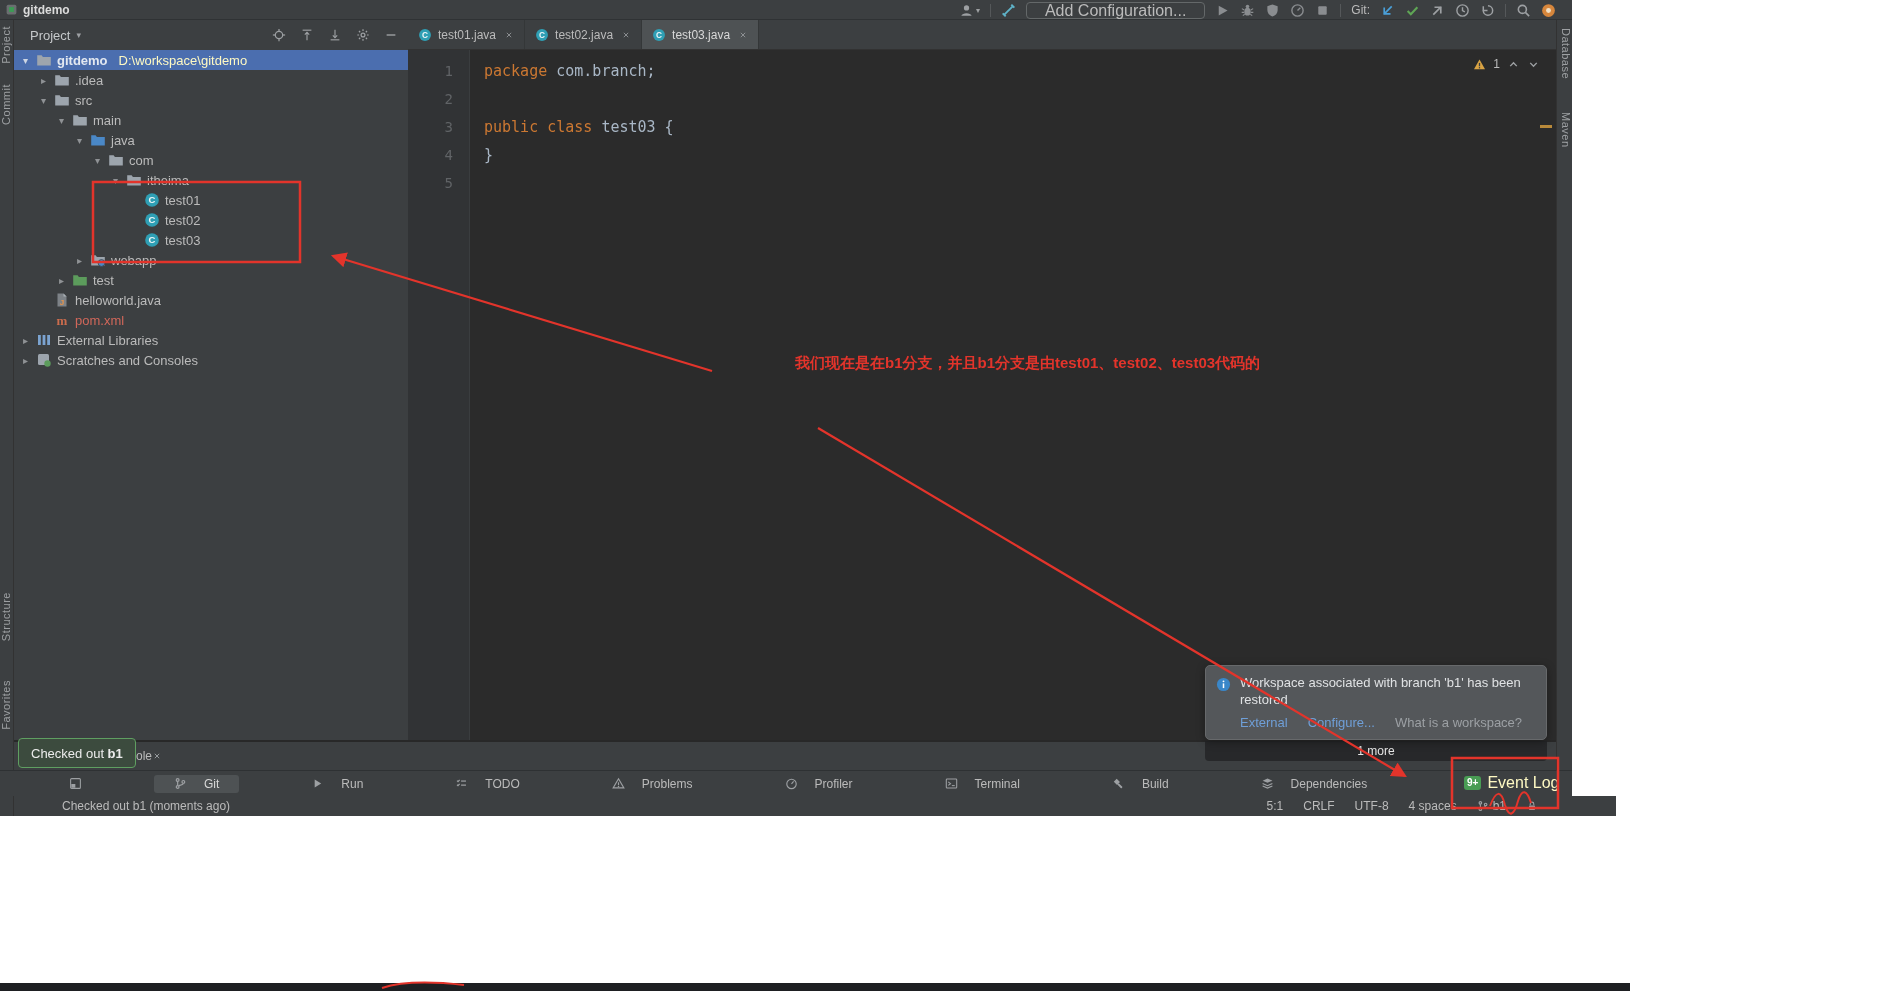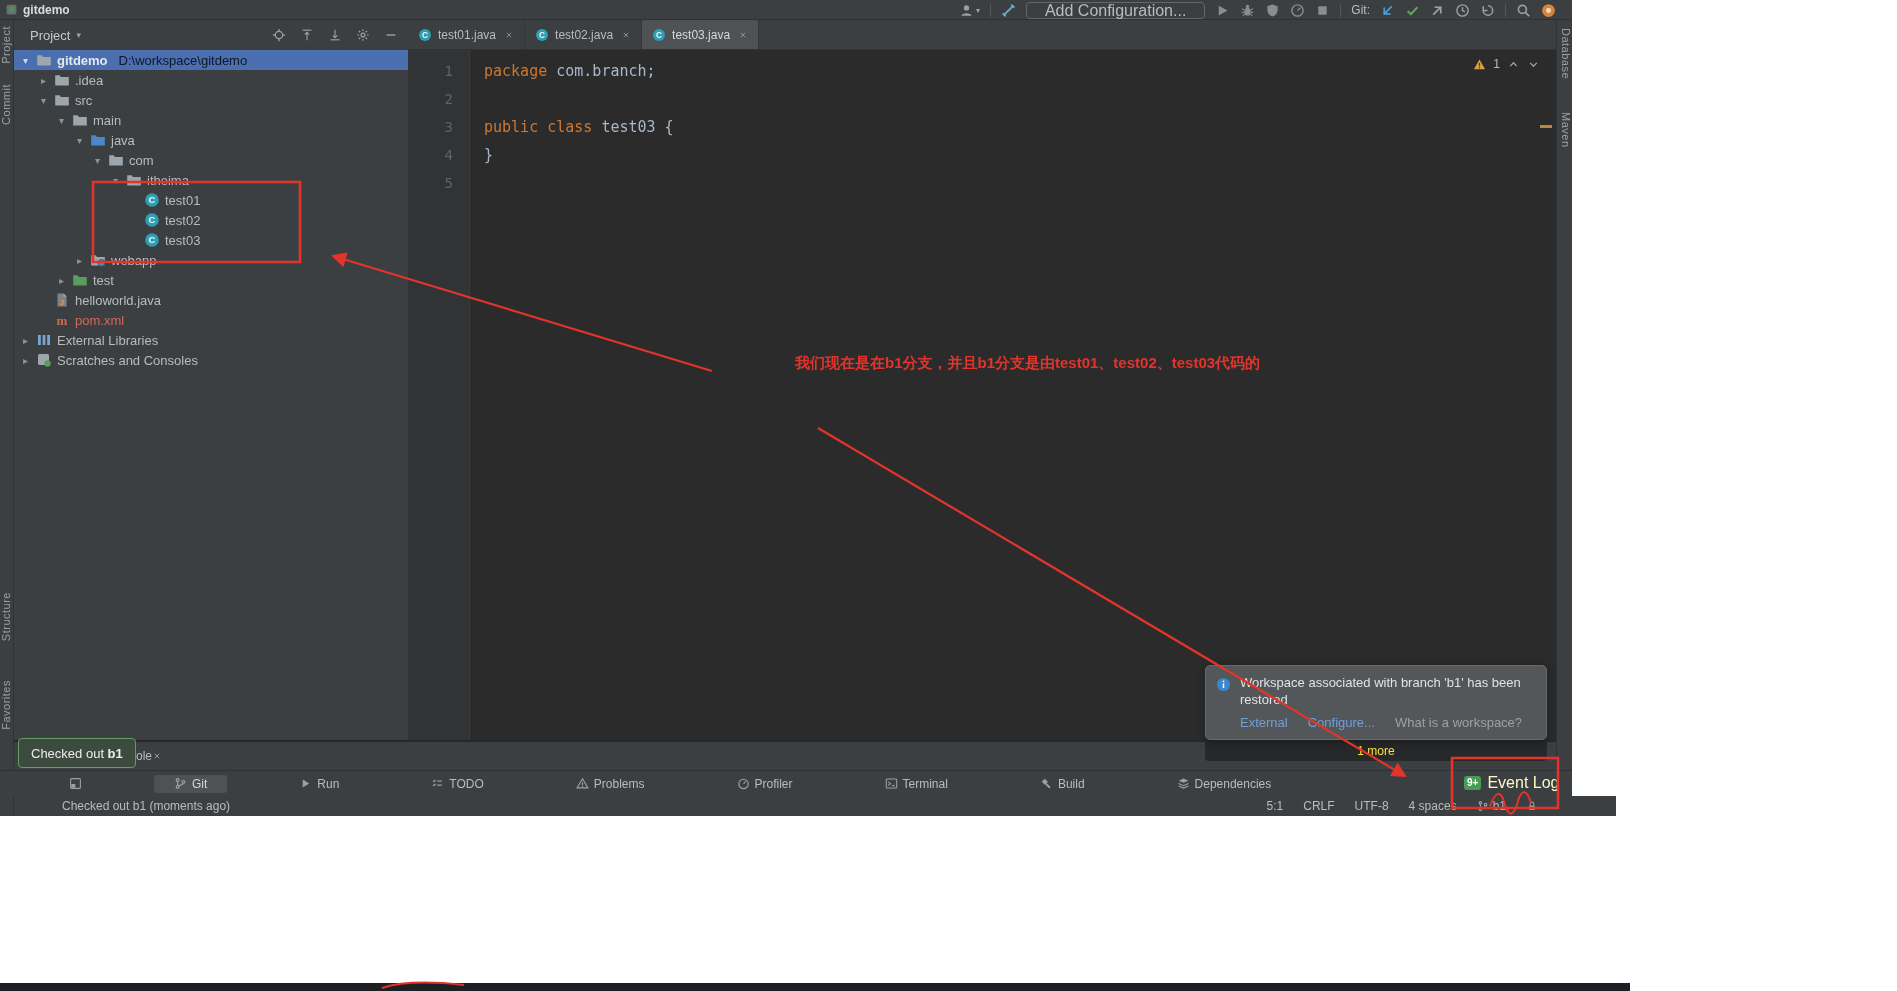--- a/index.html
+++ b/index.html
@@ -40,57 +40,57 @@
 .vl-up{writing-mode:vertical-rl;transform:rotate(180deg);}
 
 #tree{position:absolute;left:14px;top:50px;width:394px;height:690px;background:#3c3f41;overflow:hidden;}
 .tree-row{display:flex;align-items:center;height:20px;gap:5px;white-space:nowrap;color:#bbb;font-size:13px;}
 .tree-row.selected{background:#4b6eaf;color:#e2e8f0;}
 .tree-row .chev{width:11px;font-size:10px;color:#8f9295;text-align:center;flex:0 0 auto;}
 .tree-row.selected .chev{color:#cdd6e4;}
 .tree-row .icon{width:16px;height:16px;}
 .tree-row .label.bold{font-weight:bold;}
 .tree-row .hint{color:#8a8f94;margin-left:6px;}
-.tree-row.selected .hint{color:#0f172a;}
+.tree-row.selected .hint{color:#fef9c3;}
 
 #editor{position:absolute;left:408px;top:50px;width:1148px;height:690px;background:#2b2b2b;}
 #gutter{position:absolute;left:0;top:0;width:62px;height:100%;background:#313335;border-right:1px solid #3a3d3f;padding-top:7px;}
 .gutter-line{height:28px;line-height:28px;text-align:right;padding-right:16px;color:#606366;font-family:"DejaVu Sans Mono",monospace;font-size:14px;}
 #code{position:absolute;left:62px;top:0;right:22px;padding:7px 0 0 14px;font-family:"DejaVu Sans Mono",monospace;font-size:15px;}
 .code-line{height:28px;line-height:28px;white-space:pre;color:#a9b7c6;}
 .kw{color:#cc7832;}
 .pl{color:#a9b7c6;}
 #editor-actions{position:absolute;right:16px;top:7px;display:flex;align-items:center;gap:7px;}
 #editor-actions .count{color:#bbb;font-size:12px;}
 .stripe-mark{position:absolute;right:4px;top:75px;width:12px;height:3px;background:#b8893a;}
 
 #console-strip{position:absolute;left:14px;top:740px;width:1542px;height:30px;background:#3c3f41;border-top:2px solid #282828;}
 #console-tab{position:absolute;left:122px;top:0;height:100%;display:flex;align-items:center;font-size:12px;color:#bbb;}
 #checkout-tooltip{position:absolute;left:18px;top:738px;height:30px;display:inline-flex;align-items:center;padding:0 12px;background:#3c4b3e;border:1px solid #5f9f61;border-radius:4px;color:#ececec;font-size:13px;z-index:25;white-space:pre;}
 
 #tw-bar{position:absolute;left:0;top:770px;width:1572px;height:26px;background:#3c3f41;border-top:1px solid #2e3133;display:flex;align-items:center;padding-left:5px;}
-.tw-item{display:flex;align-items:center;gap:5px;padding:2px 20px;font-size:12px;color:#bbb;border-radius:3px;margin-right:8px;margin-left:44px;}
+.tw-item{display:flex;align-items:center;gap:17px;padding:2px 20px;font-size:12px;color:#bbb;border-radius:3px;margin-right:8px;margin-left:44px;}
 .tw-item.active{background:#4e5254;color:#d8d8d8;}
 .tw-item .icon{width:13px;height:13px;}
 #event-log{position:absolute;left:1464px;top:772px;height:22px;display:flex;align-items:center;gap:6px;z-index:5;}
 .badge{background:#499c54;color:#fff;font-size:10px;font-weight:bold;border-radius:3px;padding:2px 3px;line-height:1;}
 #event-log .el-label{font-size:16px;color:#fef9c3;}
 
 #status-bar{position:absolute;left:0;top:796px;width:1572px;height:20px;background:#3c3f41;display:flex;align-items:center;padding-left:18px;font-size:12px;color:#bbb;margin-left:44px;}
 #status-right{position:absolute;right:34px;top:796px;height:20px;display:flex;align-items:center;gap:20px;font-size:12px;color:#bbb;z-index:4;}
 .sb-item{display:inline-flex;align-items:center;gap:4px;}
 .sb-item .icon{width:12px;height:12px;}
 
 #notification{position:absolute;left:1205px;top:665px;width:342px;background:#54575a;border:1px solid #67696b;border-radius:5px;padding:8px 12px 9px 34px;z-index:30;box-shadow:0 2px 8px rgba(0,0,0,.35);}
 #notification .n-icon{position:absolute;left:10px;top:11px;width:15px;height:15px;}
 .n-msg{color:#e0e2e4;font-size:13px;line-height:17px;max-width:292px;}
 .n-links{display:flex;gap:20px;margin-top:7px;font-size:13px;}
 .n-link{color:#6f9fd8;}
 .n-link.muted{color:#9ca0a4;}
-#notification-more{position:absolute;left:1205px;top:741px;width:342px;height:20px;background:rgba(35,37,39,.85);display:flex;align-items:center;justify-content:center;color:#fde047;font-size:12px;z-index:29;border-radius:0 0 4px 4px;}
+#notification-more{position:absolute;left:1205px;top:741px;width:342px;height:20px;background:rgba(35,37,39,.85);display:flex;align-items:center;justify-content:center;color:#e5e5e5;font-size:12px;z-index:29;border-radius:0 0 4px 4px;}
 
 #anno-svg{position:absolute;left:0;top:0;width:1897px;height:991px;z-index:60;pointer-events:none;}
 #anno-note{position:absolute;left:795px;top:354px;color:#e3342b;font-size:15px;font-weight:600;z-index:61;white-space:nowrap;font-family:"Liberation Sans",sans-serif;}
 #bottom-band{position:absolute;left:0;top:983px;width:1897px;height:8px;background:#1e1f22;}
 </style>
 </head>
 <body>
 
 <div id="page">
   <div id="ide">

